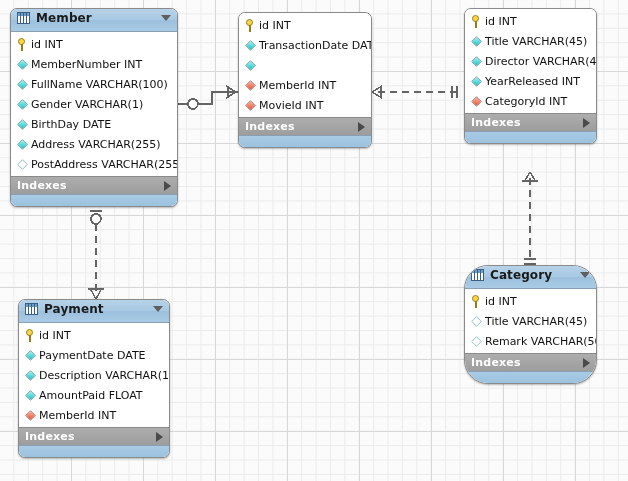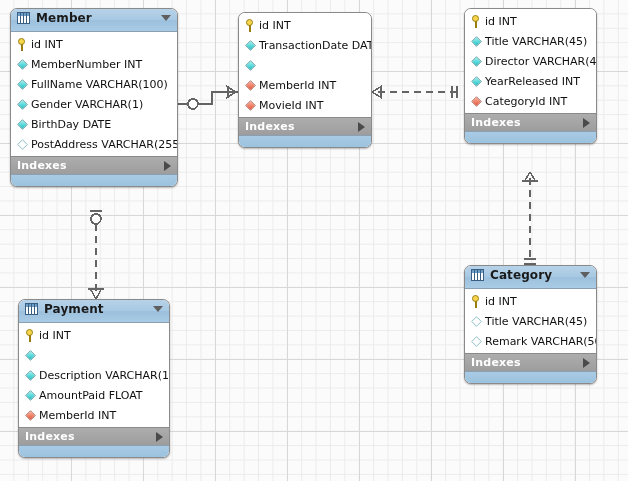--- a/index.html
+++ b/index.html
@@ -175,20 +175,24 @@
           </div>
           <div class="col">
             <span class="ic-dia cyan"></span>
             <span class="col-txt">Gender VARCHAR(1)</span>
           </div>
           <div class="col">
             <span class="ic-dia cyan"></span>
             <span class="col-txt">BirthDay DATE</span>
           </div>
           <div class="col">
+            <span class="ic-dia cyan"></span>
+            <span class="col-txt">Address VARCHAR(255)</span>
+          </div>
+          <div class="col">
             <span class="ic-dia hollow"></span>
             <span class="col-txt">PostAddress VARCHAR(255)</span>
           </div>
         </div>
         <div class="idx">
           <span class="idx-txt">Indexes</span>
           <span class="idx-caret"></span>
         </div>
         <div class="foot"></div>
       </div>
@@ -242,21 +246,21 @@
             <span class="ic-dia red"></span>
             <span class="col-txt">CategoryId INT</span>
           </div>
         </div>
         <div class="idx">
           <span class="idx-txt">Indexes</span>
           <span class="idx-caret"></span>
         </div>
         <div class="foot"></div>
       </div>
-      <div class="tbl" style="left: 464px; top: 265px; width: 133px;">
+      <div class="tbl" style="left: 464px; top: 265px; width: 133px; border-radius: 24px;">
         <div class="tbl-title">
           <span class="tbl-icon"></span>
           <span class="tbl-name">Category</span>
           <span class="tbl-caret"></span>
         </div>
         <div class="cols">
           <div class="col">
             <span class="ic-key"></span>
             <span class="col-txt">id INT</span>
           </div>
@@ -281,20 +285,21 @@
           <span class="tbl-name">Payment</span>
           <span class="tbl-caret"></span>
         </div>
         <div class="cols">
           <div class="col">
             <span class="ic-key"></span>
             <span class="col-txt">id INT</span>
           </div>
           <div class="col">
             <span class="ic-dia cyan"></span>
+            <span class="col-txt">PaymentDate DATE</span>
           </div>
           <div class="col">
             <span class="ic-dia cyan"></span>
             <span class="col-txt">Description VARCHAR(100)</span>
           </div>
           <div class="col">
             <span class="ic-dia cyan"></span>
             <span class="col-txt">AmountPaid FLOAT</span>
           </div>
           <div class="col">

